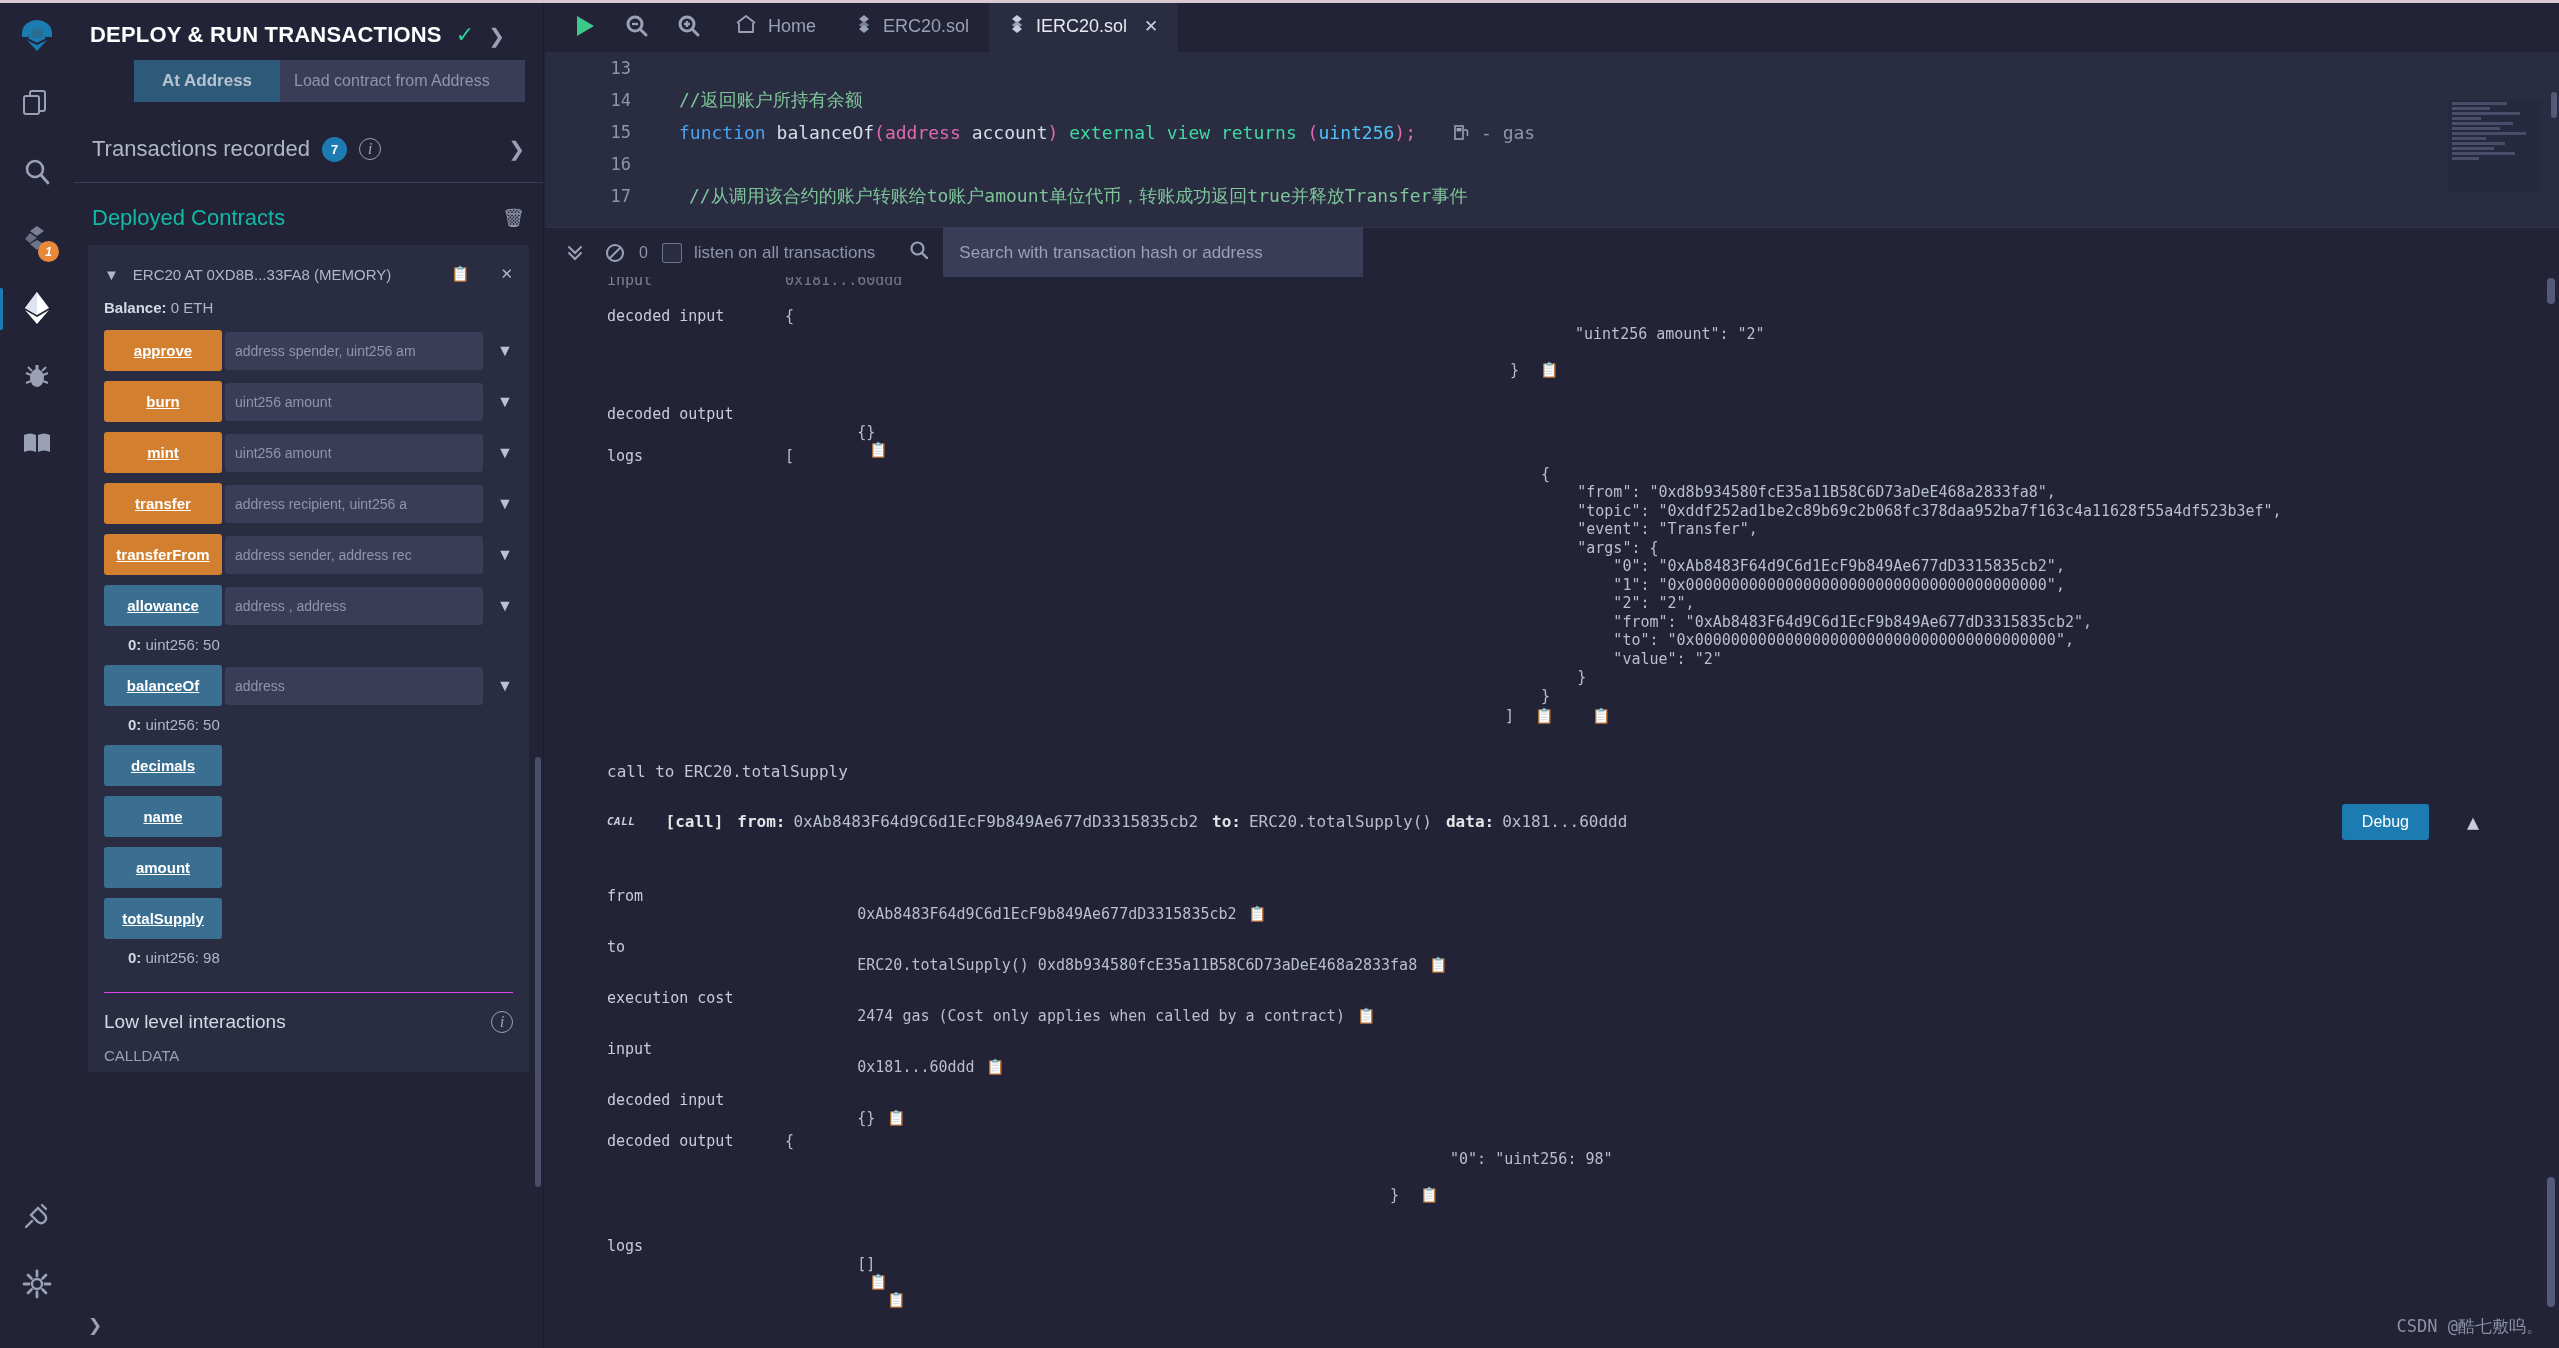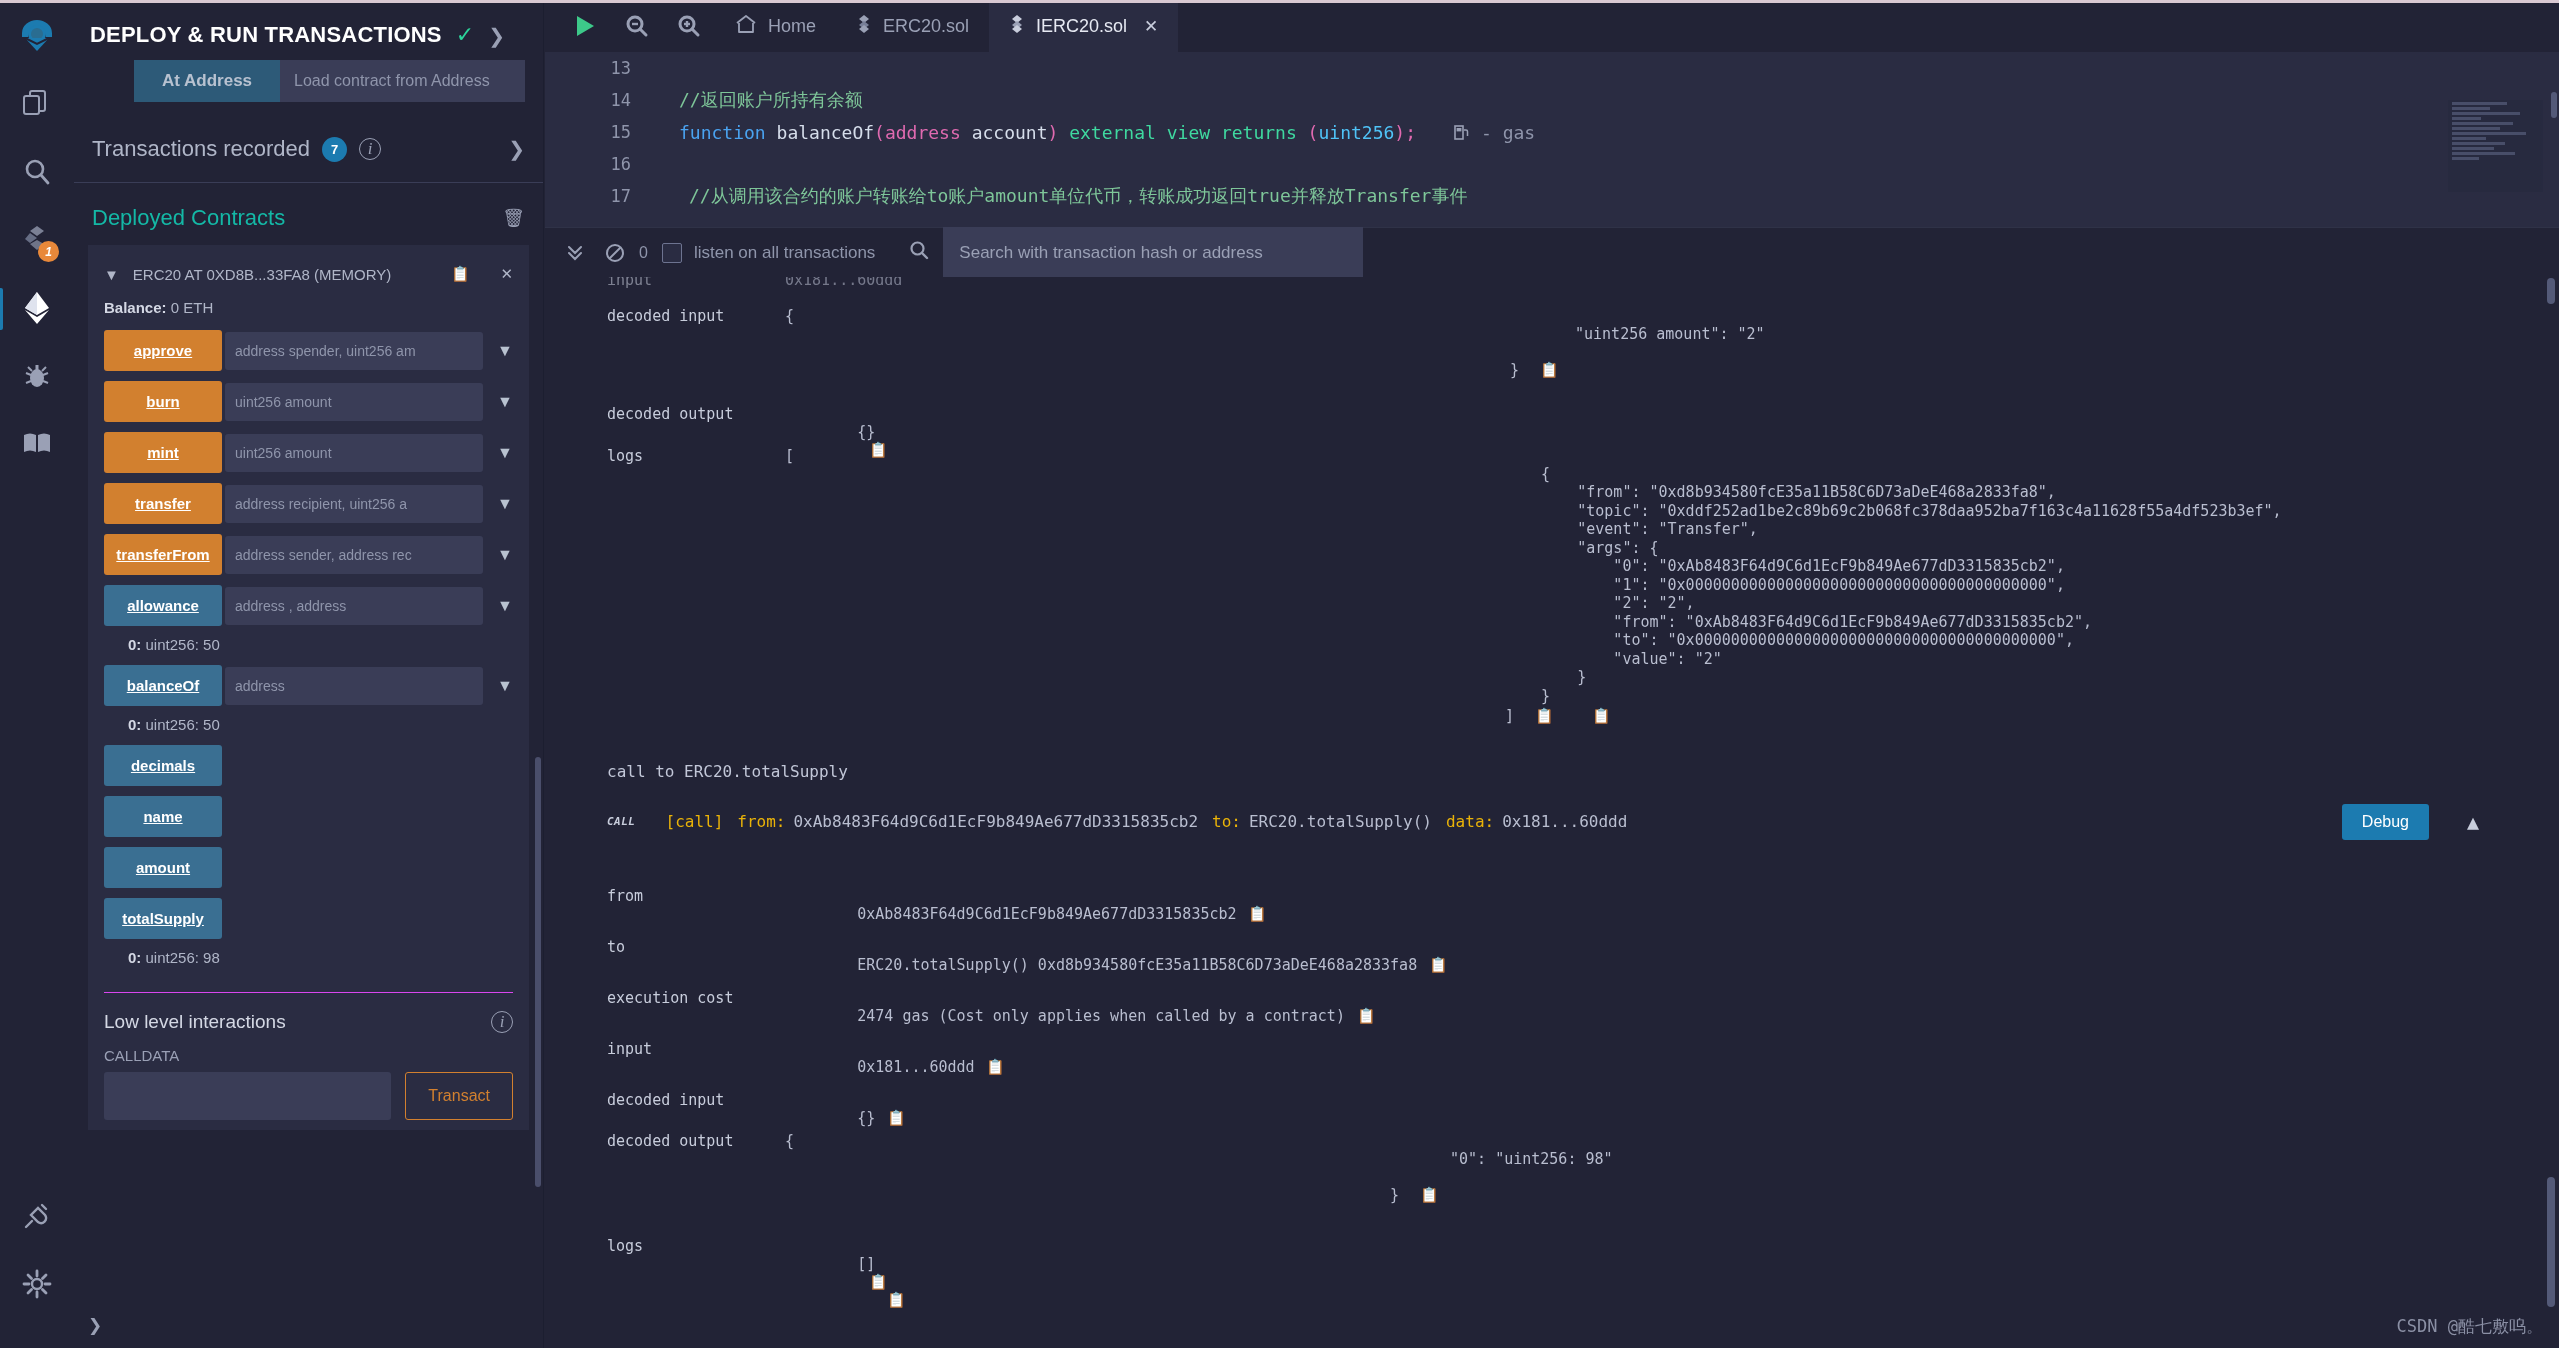--- a/index.html
+++ b/index.html
@@ -173,21 +173,21 @@
   
   .term { position:relative; height: 1071px; background:#222336; overflow:hidden;
           font-family:"DejaVu Sans Mono", monospace; color:#b9bed0; }
   .kv { display:flex; font-size:15px; }
   .kv .k { width: 240px; flex:0 0 240px; padding-left: 62px; color:#c8cddc; }
   .kv .v { white-space:pre; }
   .cp { display:inline-block; margin-left:12px; color:#9aa0b5; cursor:pointer; }
   .calltitle { padding-left: 62px; font-size:16px; color:#c2c7d8; }
   .callbar { display:flex; align-items:center; padding-left: 62px; font-size:16px; gap:0; }
   .callbar .tag { font-size:11px; font-style:italic; font-weight:700; color:#c8cddc; letter-spacing:.5px; margin-right: 30px;}
-  .b { font-weight:400; color:#eab308;text-align:right; }
+  .b { font-weight:700; color:#e5e5e5;text-align:right; }
   .btn-debug {
     position:absolute; right: 130px; background:#1c7bb0; color:#fff; border:none;
     font-size:16px; padding: 9px 20px; border-radius:3px; cursor:pointer;
   }
   .caret-up { position:absolute; right: 80px; color:#c8cddc; font-size:20px; cursor:pointer; }
   .term-scroll { position:absolute; right:4px; width:8px; background:#545a78; border-radius:4px;}
 
   .watermark { position:absolute; right: 16px; bottom: 10px; color:#8b90a5; font-size:17px; }
   .topline { position:absolute; left:0; top:0; width:100%; height:3px; background:#d9c9d2; z-index:50;}
 </style>
@@ -385,24 +385,20 @@
         <b>0:</b>
         <span>uint256: 98</span>
       </div>
 
       <div class="lli">
         <div class="lli-head">
           <span class="lli-title">Low level interactions</span>
           <span class="info-i">i</span>
         </div>
         <div class="calldata-lbl">CALLDATA</div>
-        <div class="calldata-row">
-          <input class="calldata-inp" style="">
-          <button class="btn-transact">Transact</button>
-        </div>
       </div>
     </div>
     <div class="panel-scrollbar"></div>
   </div>
 
   <div class="panel-foot">
     <span class="chev">❯</span>
   </div>
 </div>
 

